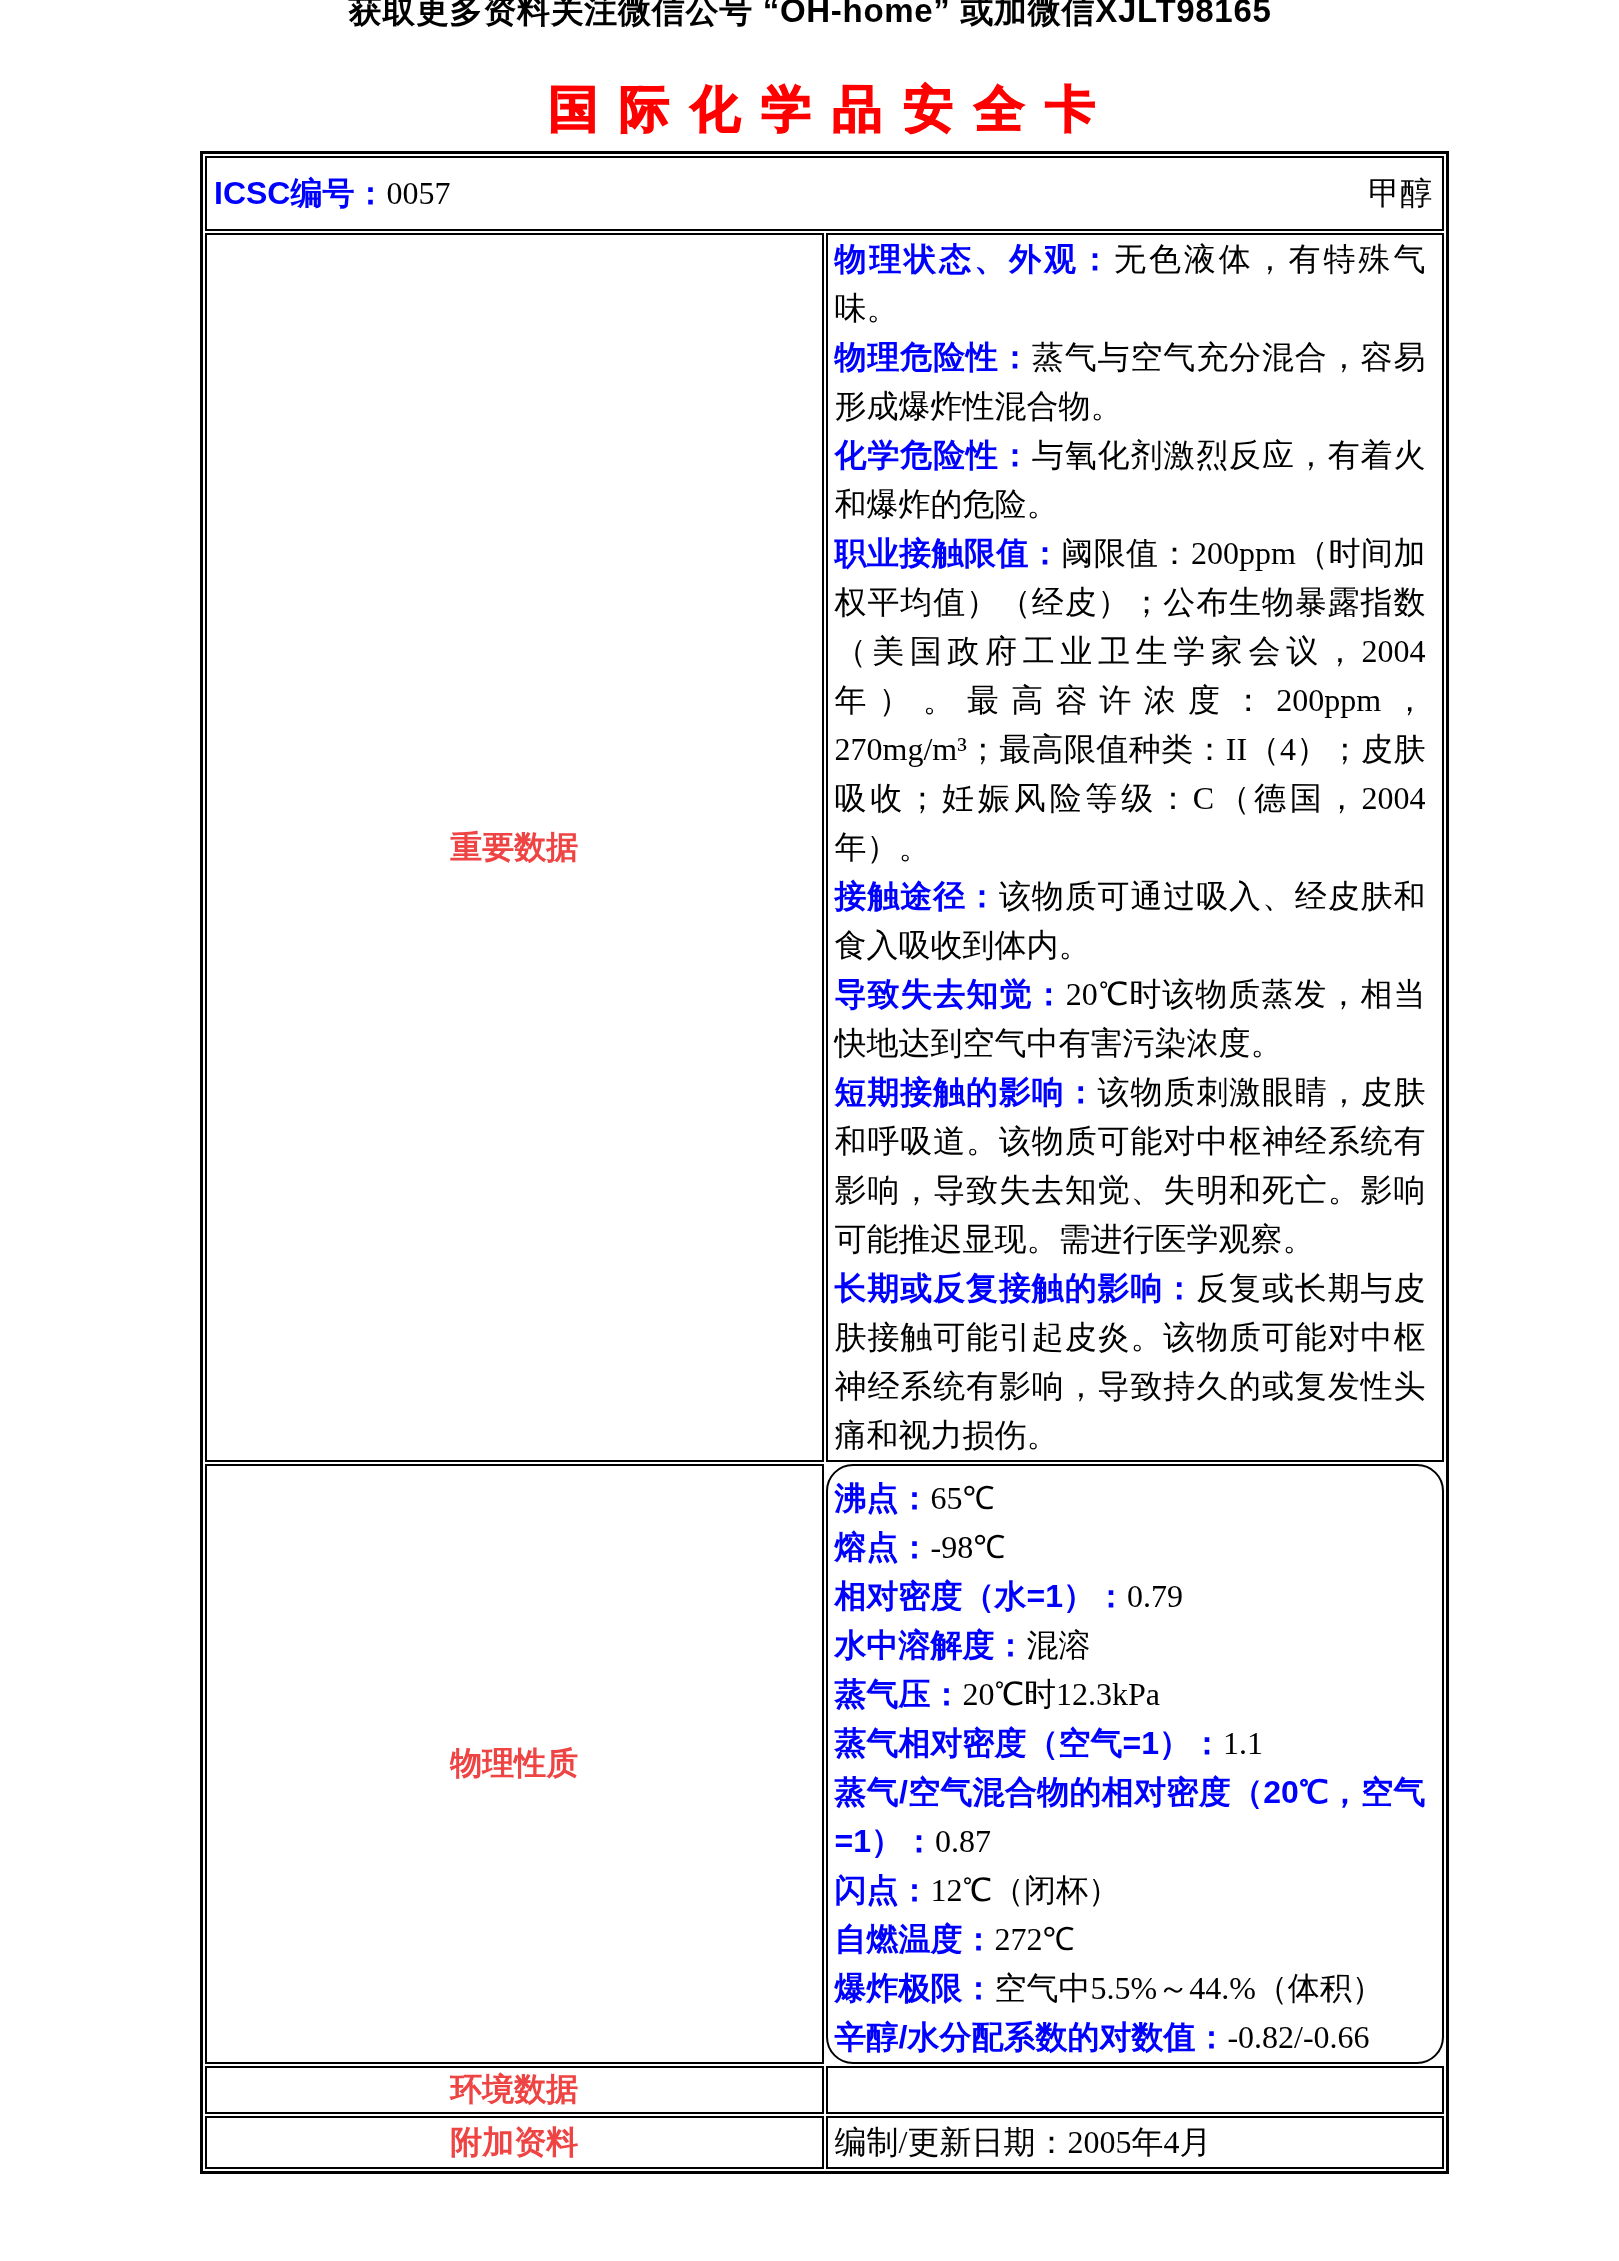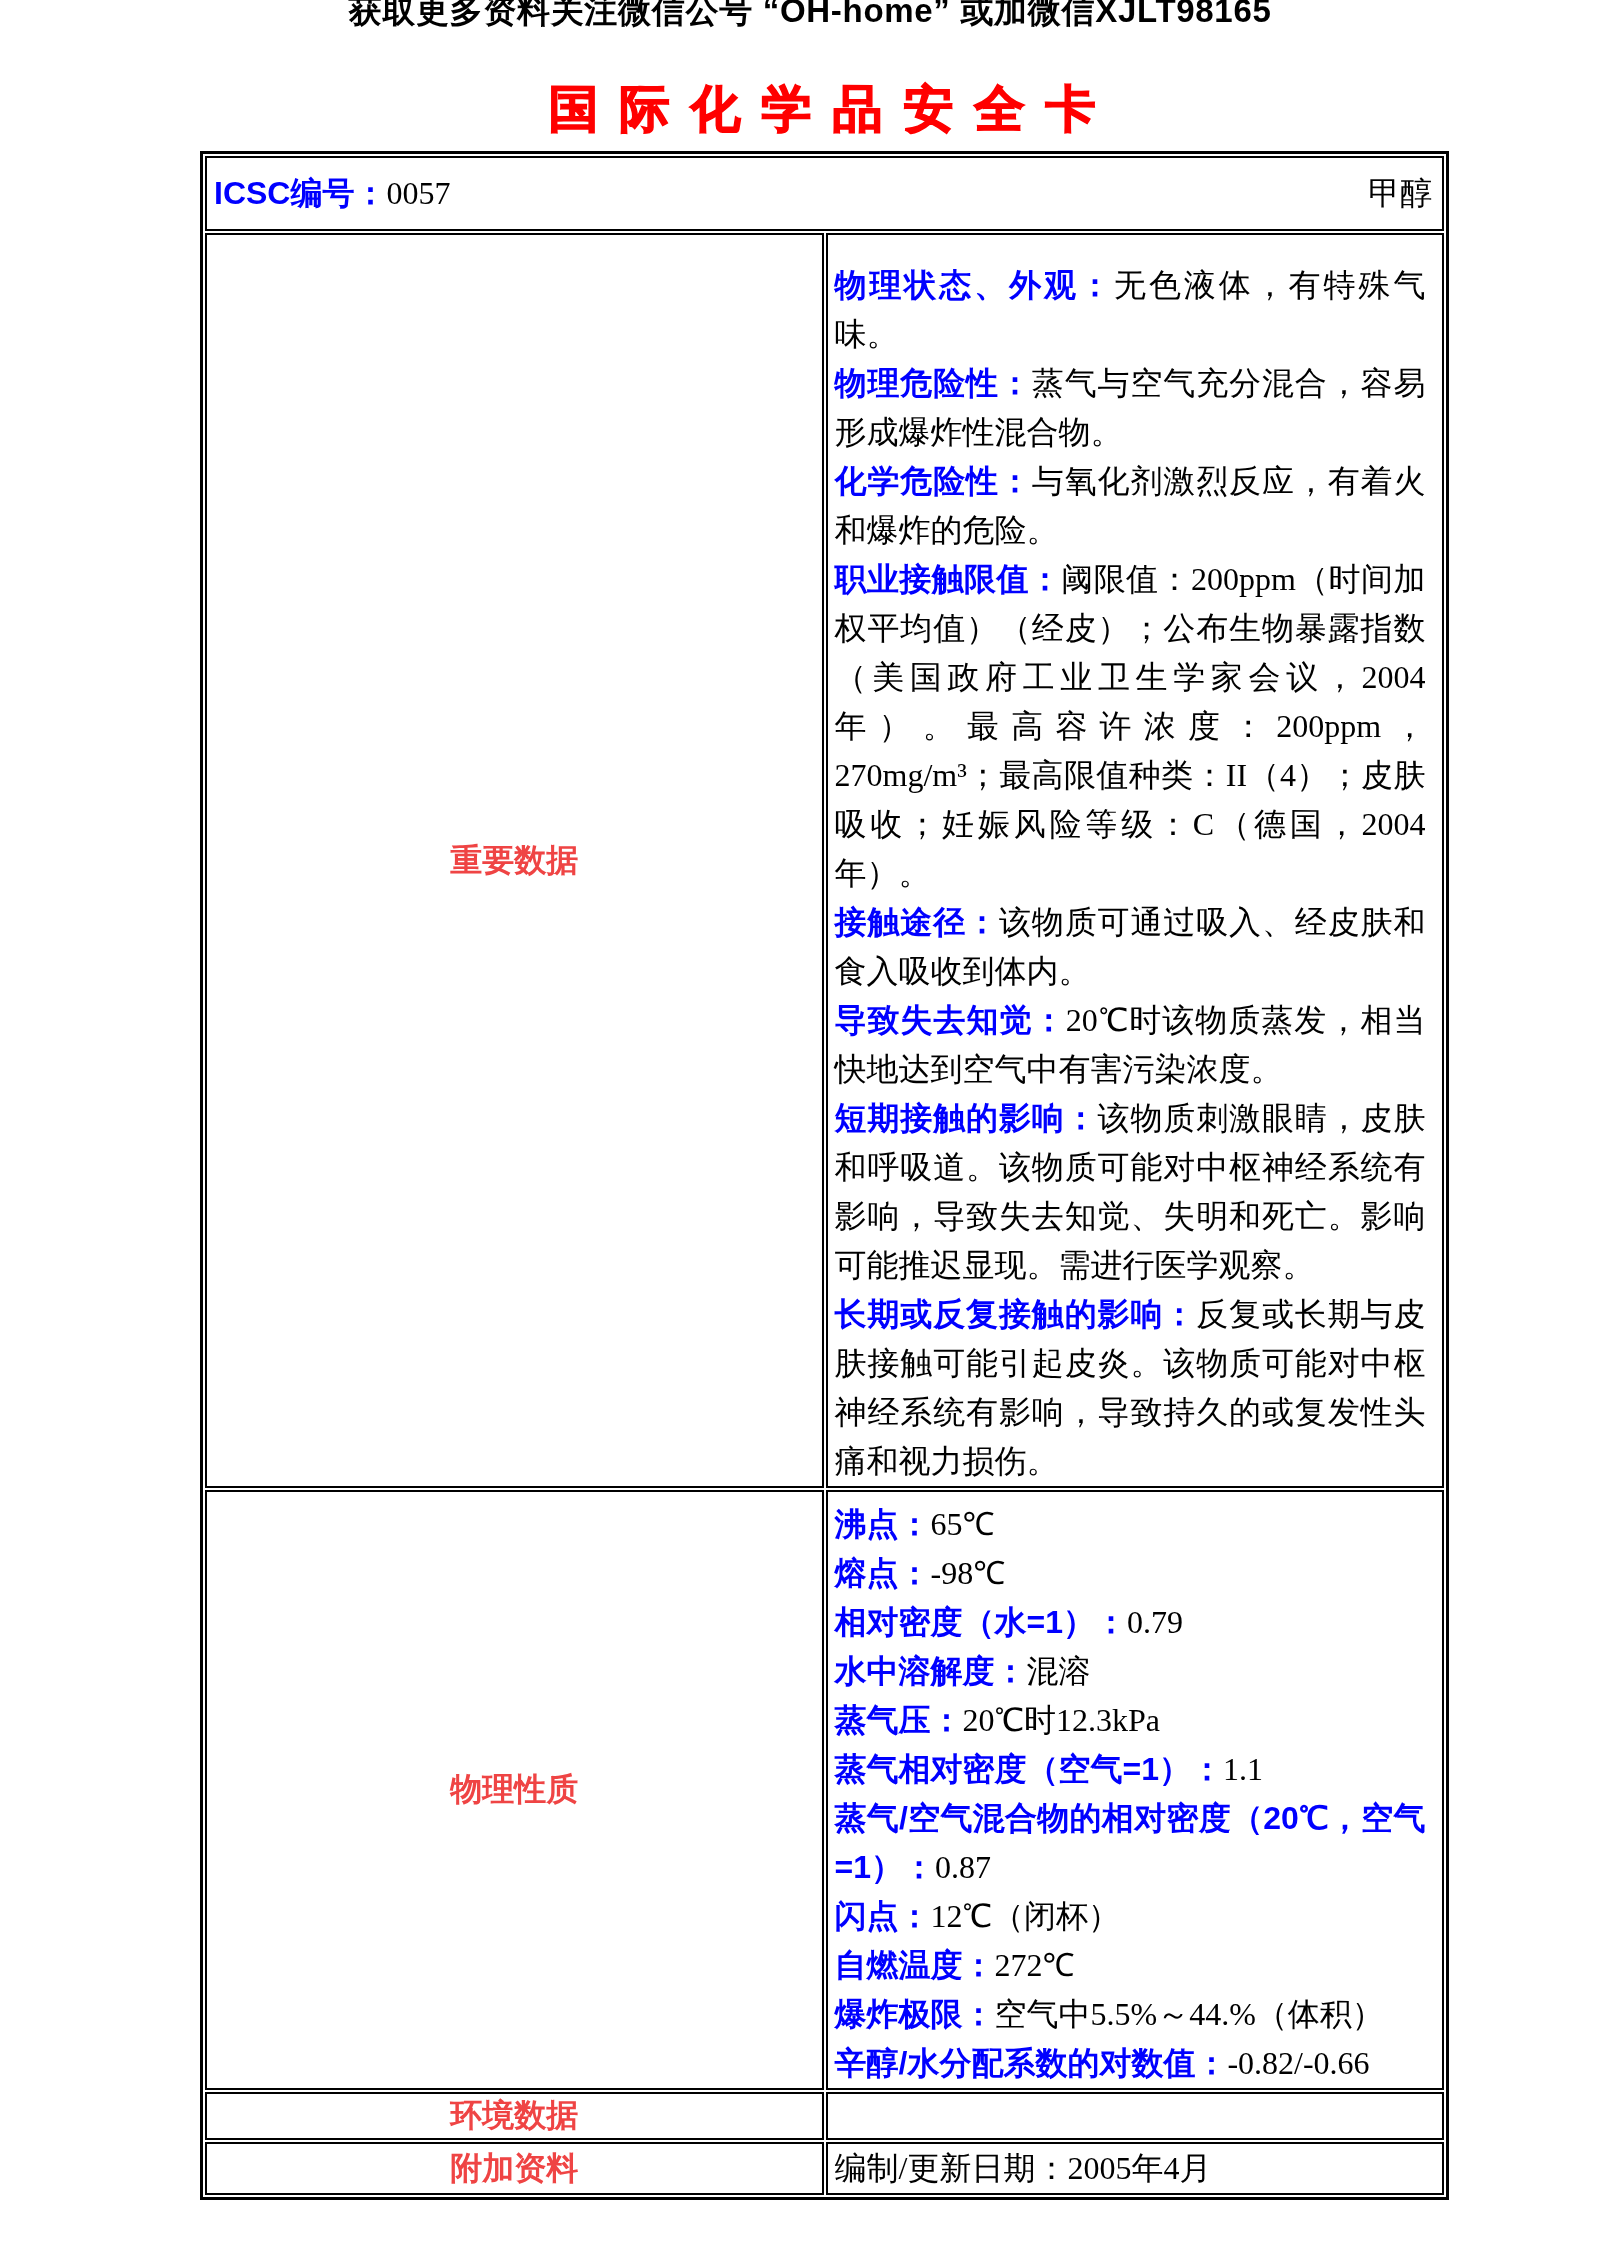--- a/index.html
+++ b/index.html
@@ -22,22 +22,22 @@
   td.sect { width:154px; text-align:center; color:#ef4444;
             font-family:"Liberation Sans", sans-serif; font-weight:700; font-size:32px; }
   td.content { padding:0 16.6px 0 7px; font-size:32px; line-height:49px; }
 
   .lbl { color:#0000ff; font-family:"Liberation Sans", sans-serif; font-weight:700; }
   .para { text-align:justify; }
 
   .icsc-row-cell { height:75px; padding:0 9.7px 0 7px; font-size:32px; }
   .icsc-flex { display:flex; justify-content:space-between; }
 
-  td.important-cell { height:701px; vertical-align:top; padding-top:26px; }
-  td.physical-cell  { height:556px;  vertical-align:top; padding-top:8.3px; }
+  td.important-cell { height:701px; vertical-align:top; padding-top:0; }
+  td.physical-cell  { height:556px;  vertical-align:top; padding-top:8.3px;border-radius:27px; }
   td.env-cell  { height:46px;margin-left:12px; }
   td.note-cell { height:47px; }
   td.add-cell  { height:44px; }
 </style>
 </head>
 <body>
 
 <div class="top-note">获取更多资料关注微信公号 “OH-home” 或加微信XJLT98165</div>
 <div class="page-title">国际化学品安全卡</div>
 

